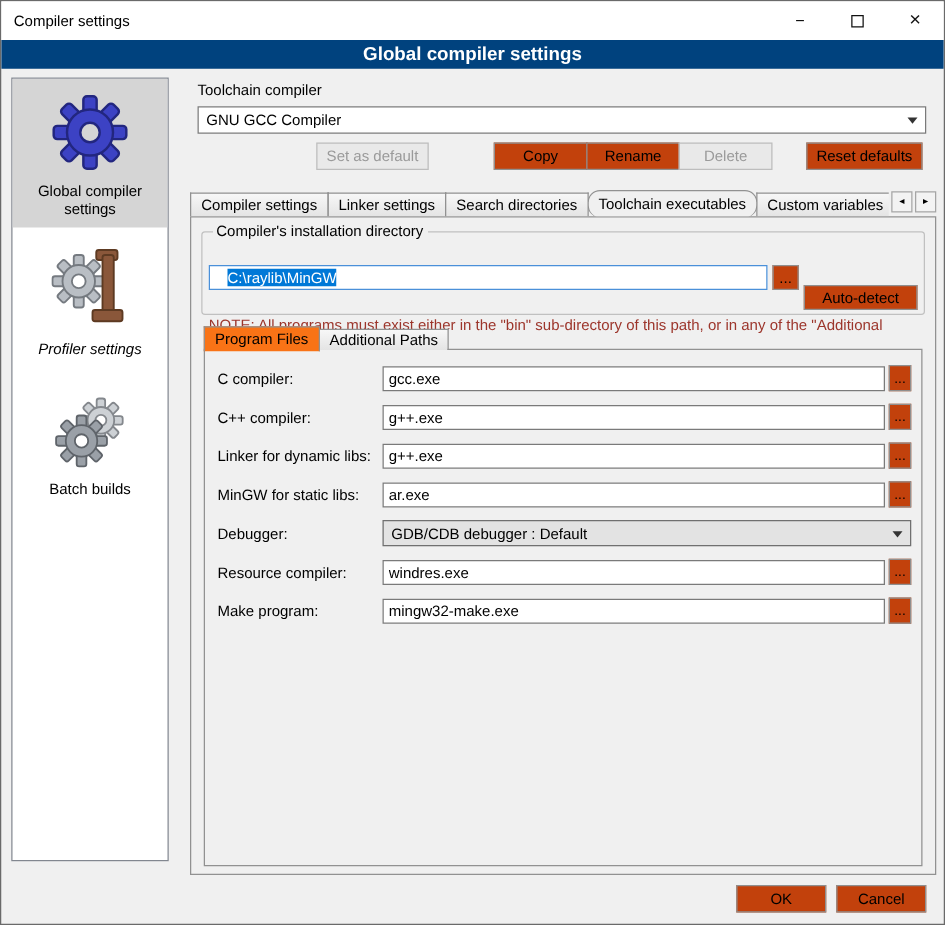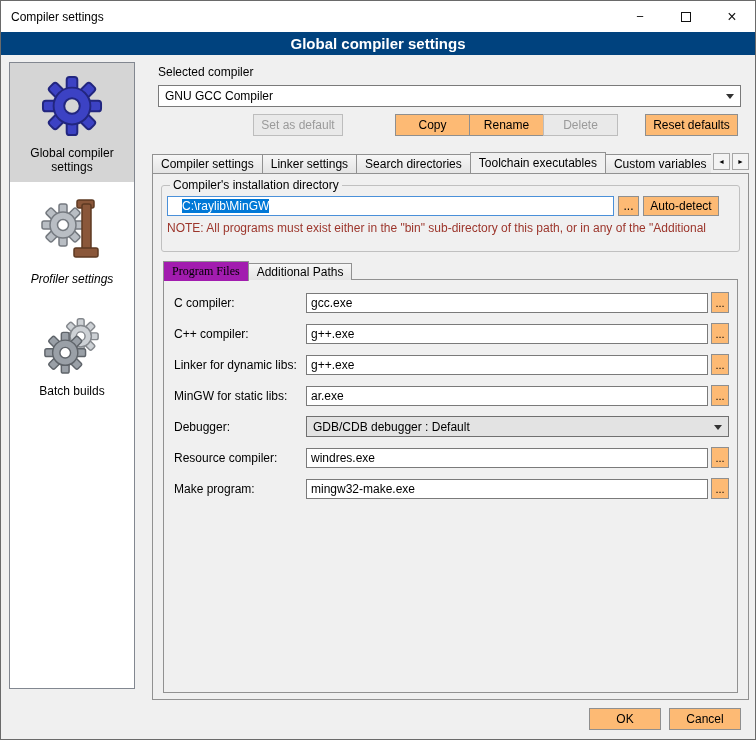--- a/index.html
+++ b/index.html
@@ -27,54 +27,54 @@
   .side-icon { height:68px; display:flex; align-items:center; justify-content:center; }
   .side-label { margin-top:6px; line-height:14px; }
 
   
   .main { position:absolute; left:145px; top:0; width:609px; height:684px; }
   .sc-label { position:absolute; left:12px; top:10px; }
   .combo { display:flex; align-items:center; padding:0 6px; background:#fff; border:1px solid #7a7a7a; position:relative; white-space:nowrap; overflow:hidden; }
   .combo-arrow { position:absolute; right:6px; top:8px; width:0; height:0; border:4px solid transparent; border-top:5px solid #333; }
   .compiler-combo { position:absolute; left:12px; top:30px; width:583px; height:22px; }
 
-  .btn { display:flex; align-items:center; justify-content:center; background:#fdba74; border:1px solid #8f8f8f; font-size:12px; color:#000; }
+  .btn { display:flex; align-items:center; justify-content:center; background:#c2410c; border:1px solid #8f8f8f; font-size:12px; color:#000; }
   .btn.disabled { color:#9a9a9a; border-color:#bdbdbd; background:#e9e9e9; }
 
   .btnrow { position:absolute; top:59px; left:0; width:100%; height:22px; }
   .btnrow .btn { position:absolute; top:0; height:22px; }
   .b-setdef { left:107px; width:90px; }
   .b-copy   { left:249px; width:75px; }
   .b-rename { left:323px; width:75px; }
   .b-delete { left:397px; width:75px; }
   .b-reset  { left:499px; width:93px; }
 
   
   .tabbar { position:absolute; top:96px; left:6px; width:597px; height:22px; display:flex; align-items:flex-end; z-index:3; }
   .tabs-strip { display:flex; align-items:flex-end; flex:1; height:22px; overflow:hidden; }
   .tab { height:19px; line-height:18px; padding:0 8px; border:1px solid #919191; border-bottom:none; background:linear-gradient(#f7f7f7,#e4e4e4); white-space:nowrap; margin-right:-1px; flex:none; }
-  .tab.active { height:22px; line-height:21px; background:#f0f0f0; position:relative; z-index:4; margin-bottom:-1px; }
+  .tab.active { height:22px; line-height:21px; background:#f0f0f0; position:relative; z-index:4; margin-bottom:-1px;border-radius:10px; }
   .tab-scroll { width:17px; height:17px; margin-left:2px; font-size:7px; display:flex; align-items:center; justify-content:center; background:#f3f3f3; border:1px solid #a5a5a5; align-self:flex-start; margin-top:2px; flex:none; }
 
   
   .panel { position:absolute; top:118px; left:6px; width:597px; height:527px; border:1px solid #919191; background:#f0f0f0; z-index:1; }
 
   fieldset.group { position:absolute; left:8px; top:4px; width:579px; height:74px; border:1px solid #c0c0c0; border-radius:3px; padding:0 5px; }
   legend { font-size:12px; padding:0 3px; margin-left:3px; }
   .dir-row { display:flex; gap:4px; margin-top:4px; align-items:center; }
   .textbox { width:447px; height:20px; background:#fff; border:1px solid #4a90d9; display:flex; align-items:center; padding:0 14px; overflow:hidden; white-space:nowrap; }
   .sel-text { background:#0078d7; color:#fff; }
   .b-browse-dir { width:21px; height:20px; flex:none; }
-  .b-autodetect { width:76px; height:20px; flex:none; }
+  .b-autodetect { width:91px; height:20px; flex:none;margin-top:32px; }
   .note { margin-top:5px; color:#9c352b; white-space:nowrap; overflow:hidden; }
 
   
   .subtabs { position:absolute; left:10px; top:86px; display:flex; align-items:flex-end; height:20px; z-index:3; }
   .subtab { height:17px; line-height:16px; padding:0 8px; border:1px solid #919191; border-bottom:none; background:linear-gradient(#f7f7f7,#e4e4e4); margin-right:-1px; }
-  .subtab.active { height:20px; line-height:19px; background:#a21caf; margin-bottom:-1px; position:relative; z-index:4;font-family:Liberation Serif, serif; }
+  .subtab.active { height:20px; line-height:19px; background:#f97316; margin-bottom:-1px; position:relative; z-index:4; }
   .subpanel { position:absolute; left:10px; top:105px; width:575px; height:414px; border:1px solid #919191; background:#f0f0f0; padding-top:12px; }
 
   .field-row { display:flex; align-items:center; height:21px; margin:0 8px 10px 10px; }
   .field-label { width:132px; flex:none; }
   .field-input { flex:1; height:20px; border:1px solid #7a7a7a; background:#fff; font:12px "Liberation Sans","DejaVu Sans",sans-serif; padding:0 4px; min-width:0; }
   .b-browse { width:18px; height:21px; margin-left:3px; flex:none; font-size:11px; }
   .field-combo { flex:1; height:21px; background:#e3e3e3; border:1px solid #707070; }
 
   .footer { position:absolute; right:14px; top:653px; display:flex; gap:8px; }
   .footer .btn { width:72px; height:22px; }
@@ -163,21 +163,21 @@
             </g>
           </svg>
         </div>
         <div class="side-label">Batch builds</div>
       </div>
 
     </div>
 
     <div class="main">
 
-      <div class="sc-label">Selected compiler</div>
+      <div class="sc-label">Toolchain compiler</div>
 
       <div class="combo compiler-combo">
         <span>GNU GCC Compiler</span>
         <span class="combo-arrow"></span>
       </div>
 
       <div class="btnrow">
         <div class="btn disabled b-setdef">Set as default</div>
         <div class="btn b-copy">Copy</div>
         <div class="btn b-rename">Rename</div>

